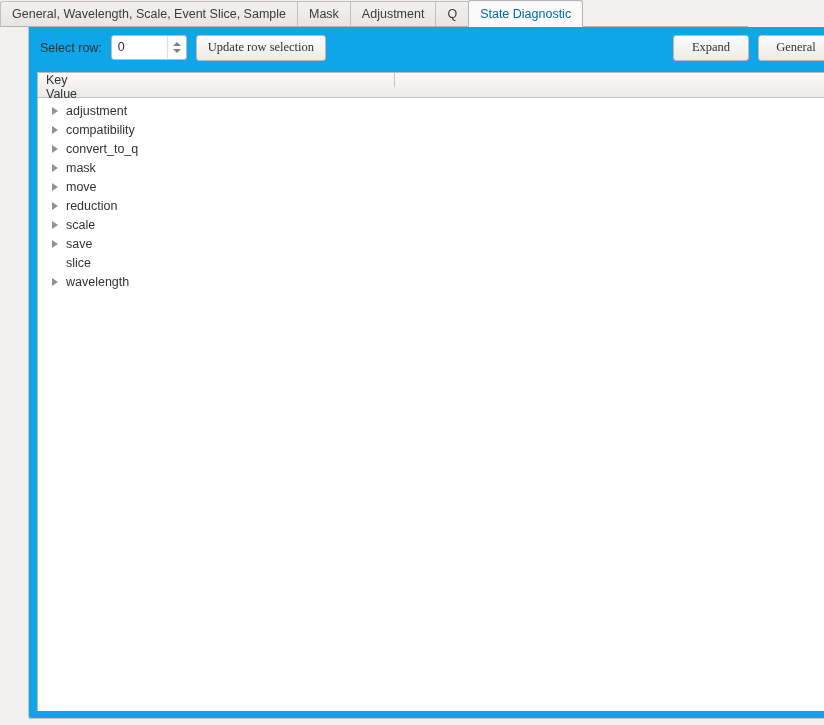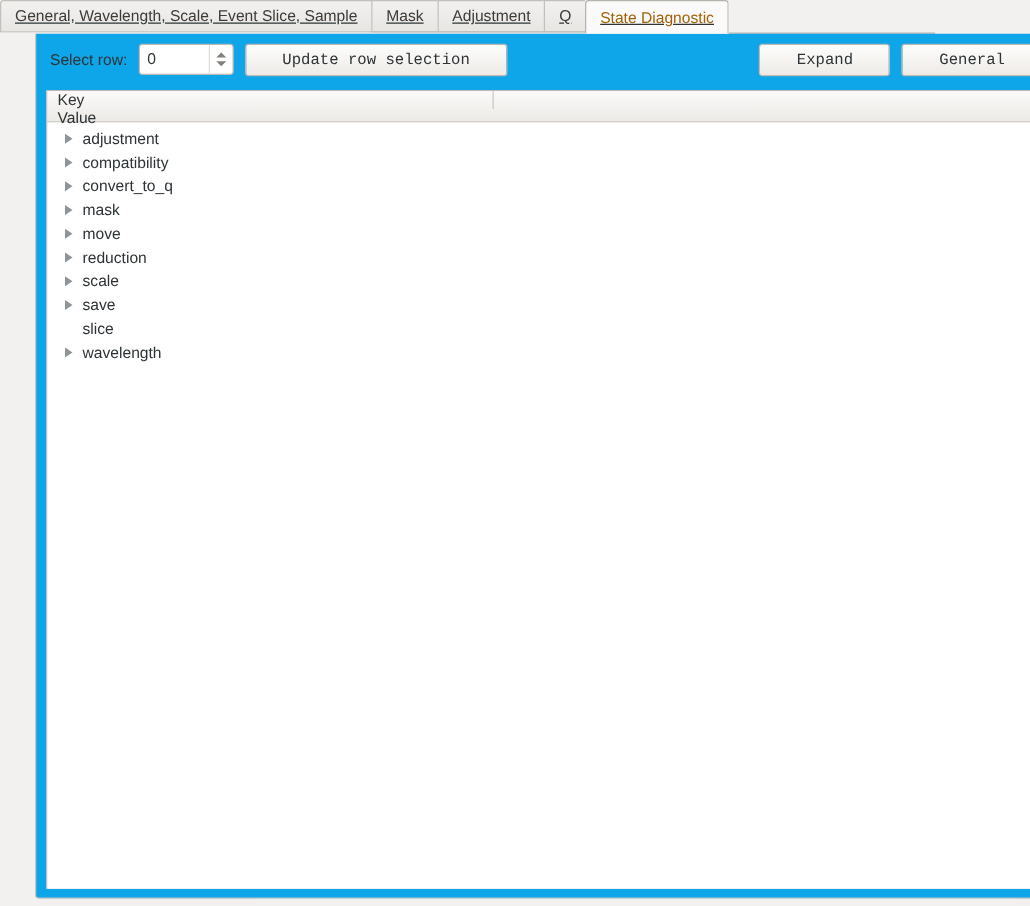--- a/index.html
+++ b/index.html
@@ -17,23 +17,22 @@
   }
 
   
   .tabbar {
     position: absolute;
     left: 0;
     top: 0;
     width: 748px;
     height: 27px;
     display: flex;
-    align-items: flex-start;
+    align-items: flex-end;
     background: #f2f1f0;
-    text-decoration: underline;
   }
   .tab {
     height: 26px;
     box-sizing: border-box;
     display: flex;
     align-items: center;
     padding: 0 11px;
     background: linear-gradient(to bottom, #f2f1f0 0%, #e8e6e3 100%);
     border: 1px solid #c3c0bb;
     border-bottom: 1px solid #b6b2ad;
@@ -48,21 +47,21 @@
     border-top-left-radius: 3px;
   }
   .tab.active {
     background: #fafafa;
     border: 1px solid #b6b2ad;
     border-bottom: 1px solid #fafafa;
     border-top-left-radius: 3px;
     border-top-right-radius: 3px;
     height: 27px;
     z-index: 3;
-    color: #a16207;
+    color: #0369a1;
   }
   .tab-filler {
     flex: 1 1 auto;
     height: 26px;
     background: #f2f1f0;
     border-bottom: 1px solid #b6b2ad;
   }
 
   
   .page {
@@ -131,25 +130,25 @@
     height: 0;
     border-left: 4px solid transparent;
     border-right: 4px solid transparent;
   }
   .arrow-up { border-bottom: 4px solid #83807c; }
   .arrow-down { border-top: 4px solid #83807c; }
 
   .btn {
     height: 26px;
     box-sizing: border-box;
-    padding: 0 29px;
+    padding: 0 11px;
     background: linear-gradient(to bottom, #fdfdfc 0%, #eeebe7 100%);
     border: 1px solid #bdb9b4;
     border-radius: 3px;
-    font-family: Liberation Mono, monospace;
+    font-family: Liberation Serif, serif;
     font-size: 12.5px;
     color: #2e3436;
     display: inline-flex;
     align-items: center;
     justify-content: center;
     white-space: nowrap;
   }
   .spacer { flex: 1 1 auto; }
   .btn + .btn { margin-left: 9px; }
   .btn-right { min-width: 76px; }

